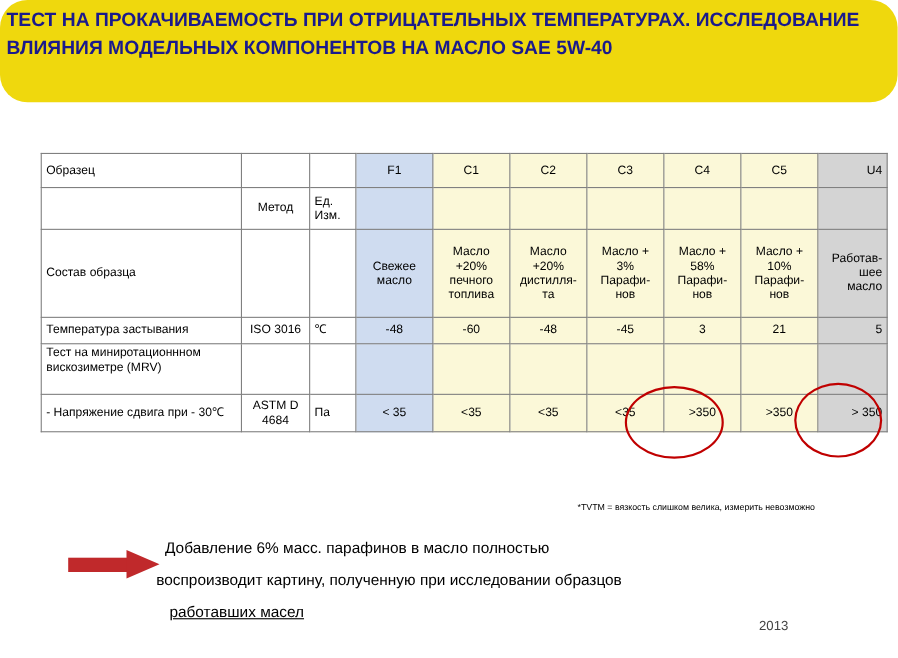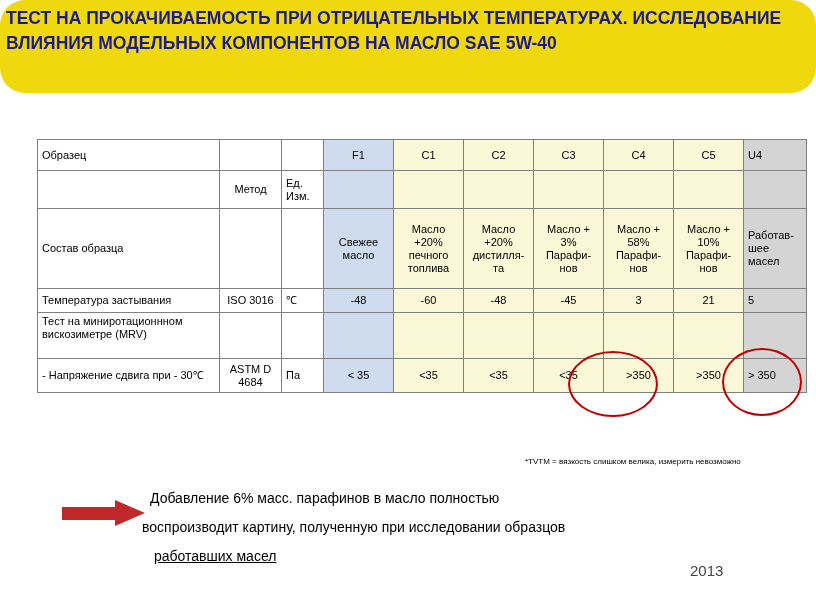--- a/index.html
+++ b/index.html
@@ -53,21 +53,21 @@
     border: 1px solid #808080;
     padding: 2px 4px;
     vertical-align: middle;
     line-height: 13px;
   }
   .c-label   { background: #ffffff; text-align: left; }
   .c-method  { background: #ffffff; text-align: center; }
   .c-unit    { background: #ffffff; text-align: left; }
   .c-f1      { background: #cfdcf0; text-align: center; }
   .c-yellow  { background: #fbf8d8; text-align: center; }
-  .c-grey    { background: #d4d4d4; text-align: left; }
+  .c-grey    { background: #d4d4d4; text-align: right; }
 
   .hdr { font-size: 11px; }
   .top-row td { height: 26px; }
   .cell-vc  { vertical-align: middle; }
   .cell-bt  { vertical-align: bottom; }
 
   .small-note {
     position: absolute;
     left: 525px;
     top: 457px;
@@ -121,21 +121,21 @@
     color: #000000;
     line-height: 29px;
   }
   .conclusion .l2 { margin-left: -8px; }
   .conclusion .l3 { margin-left: 4px; text-decoration: underline; }
 
   .year {
     position: absolute;
     left: 690px;
     top: 562px;
-    font-size: 15px;
+    font-size: 12px;
     color: #444;
   }
 </style>
 </head>
 <body>
 
 <div class="title-banner">
   <div class="title-text">ТЕСТ НА ПРОКАЧИВАЕМОСТЬ ПРИ ОТРИЦАТЕЛЬНЫХ ТЕМПЕРАТУРАХ. ИССЛЕДОВАНИЕ ВЛИЯНИЯ МОДЕЛЬНЫХ КОМПОНЕНТОВ НА МАСЛО SAE 5W-40</div>
 </div>
 
@@ -184,21 +184,21 @@
     <tr style="height:80px">
       <td class="c-label cell-bt">Состав образца</td>
       <td class="c-method"></td>
       <td class="c-unit"></td>
       <td class="c-f1 cell-vc">Свежее масло</td>
       <td class="c-yellow cell-vc">Масло +20% печного топлива</td>
       <td class="c-yellow cell-vc">Масло +20% дистилля-та</td>
       <td class="c-yellow cell-vc">Масло + 3% Парафи-нов</td>
       <td class="c-yellow cell-vc">Масло + 58% Парафи-нов</td>
       <td class="c-yellow cell-vc">Масло + 10% Парафи-нов</td>
-      <td class="c-grey cell-vc">Работав-шее масел</td>
+      <td class="c-grey cell-vc">Работав-шее масло</td>
     </tr>
 
     <tr style="height:24px">
       <td class="c-label">Температура застывания</td>
       <td class="c-method">ISO 3016</td>
       <td class="c-unit">℃</td>
       <td class="c-f1">-48</td>
       <td class="c-yellow">-60</td>
       <td class="c-yellow">-48</td>
       <td class="c-yellow">-45</td>

